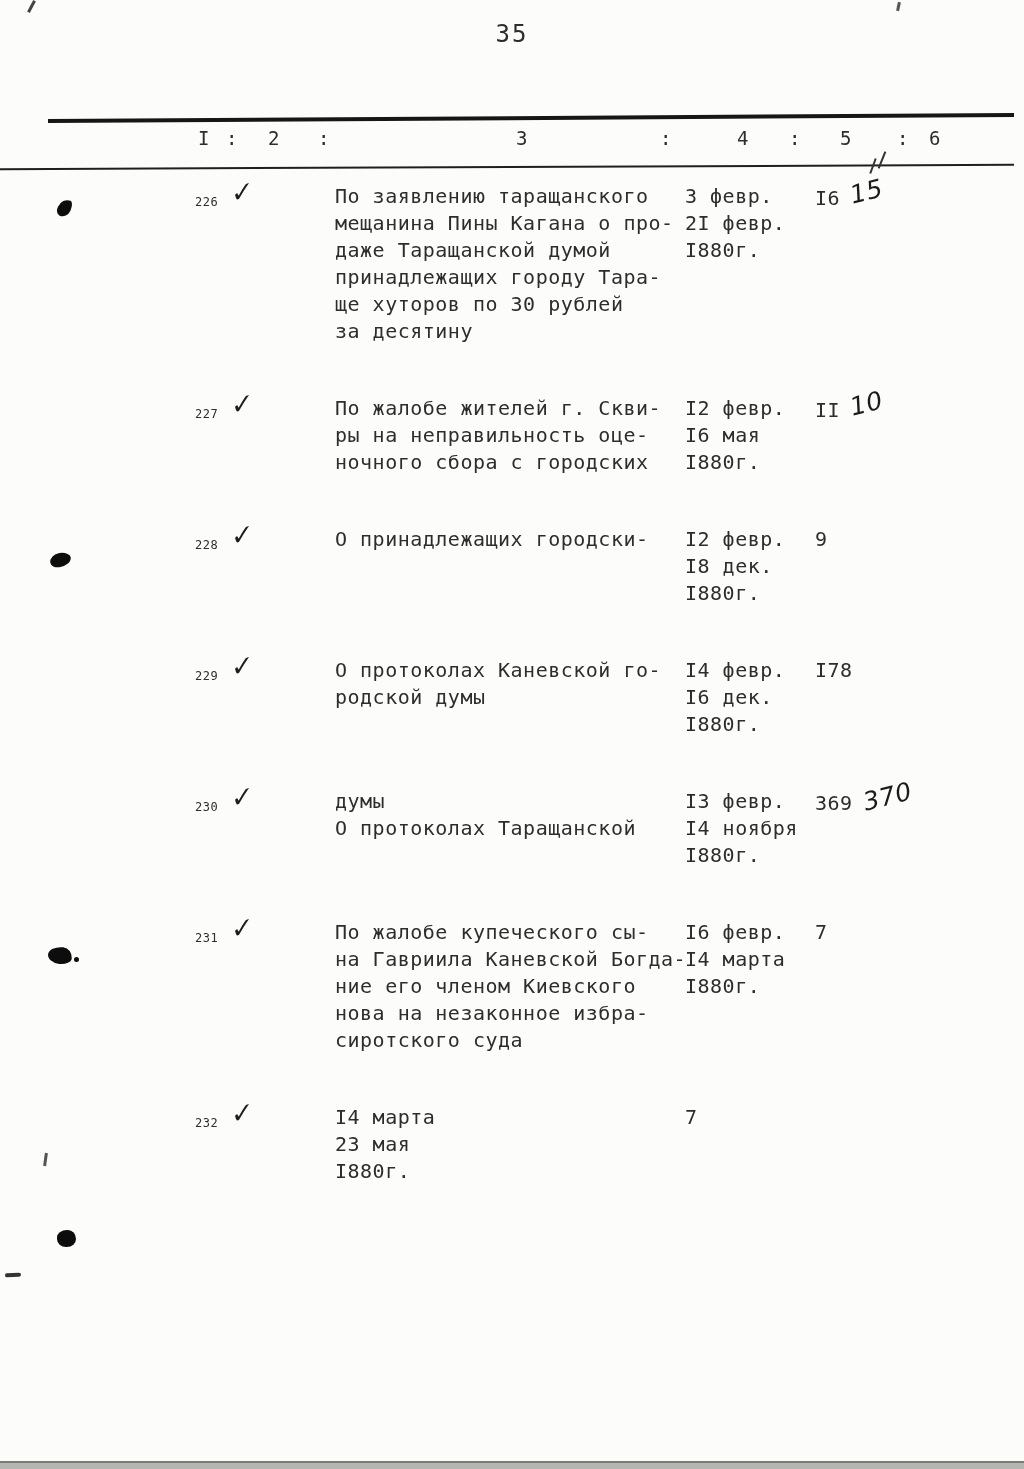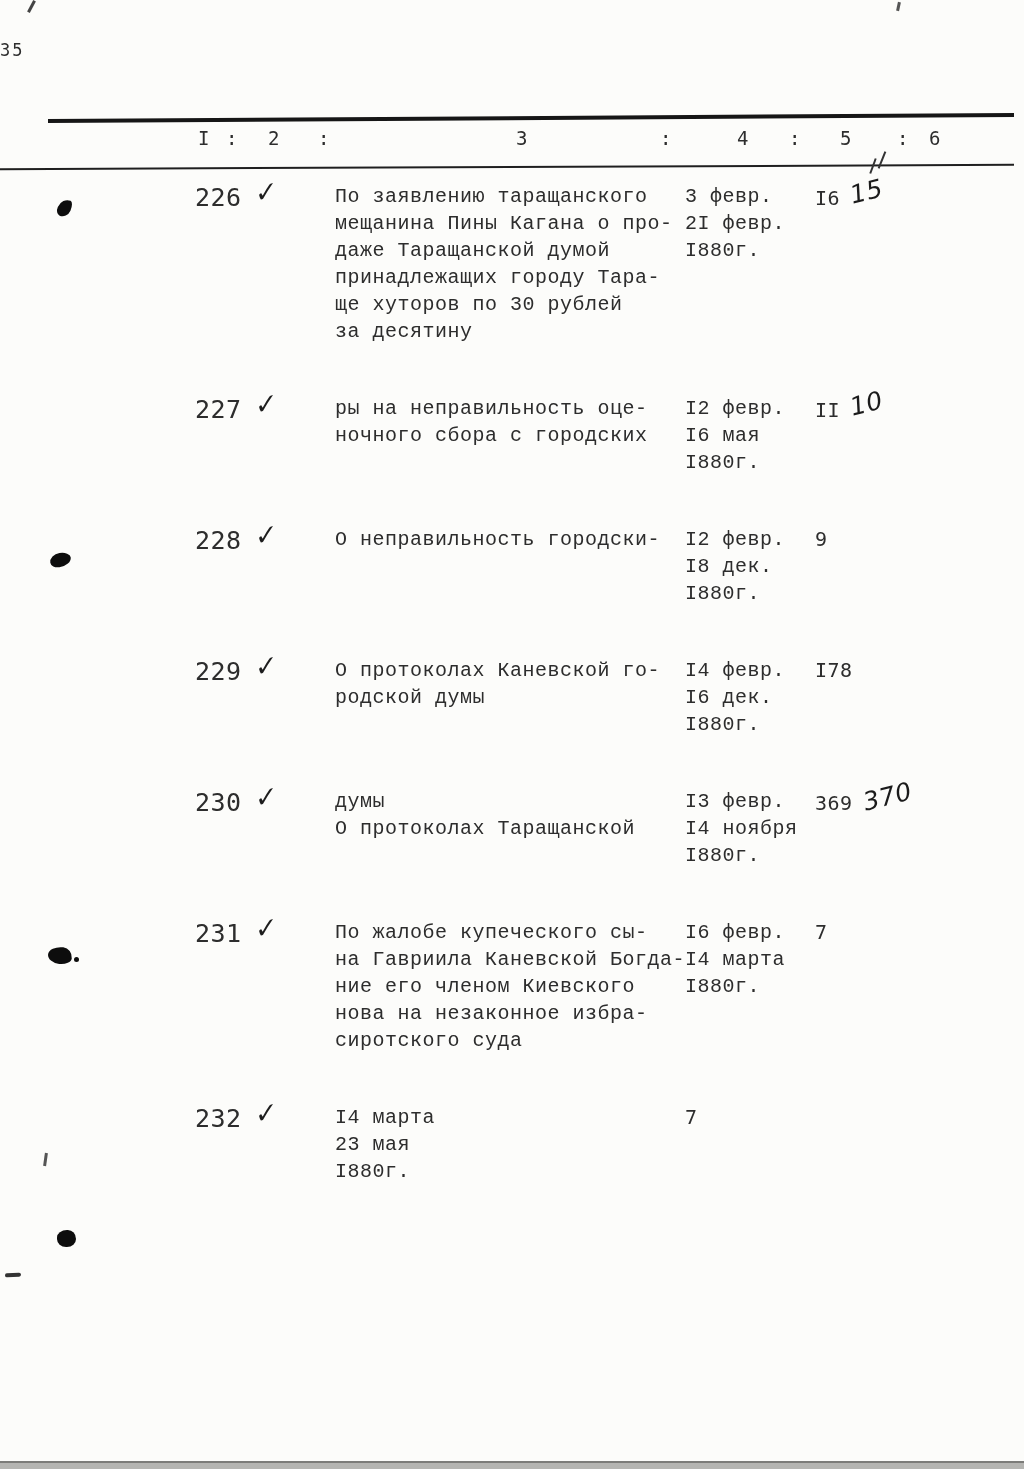--- a/index.html
+++ b/index.html
@@ -2,22 +2,22 @@
 <html><head>
 <meta charset="utf-8">
 <style>
   html,body{margin:0;padding:0;background:#e9e9e7;}
   .page{
     position:relative;width:1024px;height:1469px;margin:0 auto;
     background:#fcfcfa;overflow:hidden;
     font-family:"DejaVu Sans Mono",monospace;color:#2d2d2d;
   }
   .page-number{
-    position:absolute;top:40px;left:0;width:100%;
-    font-size:17px;letter-spacing:2px;
+    position:absolute;top:20px;left:0;width:100%;text-align:center;
+    font-size:24px;letter-spacing:2px;
   }
   .rule-top{position:absolute;top:116px;left:48px;width:966px;height:4px;background:#161616;transform:rotate(-0.35deg);}
   .rule-mid{position:absolute;top:166px;left:0px;width:1014px;height:2px;background:#1f1f1f;transform:rotate(-0.25deg);}
   .header-row{position:absolute;top:127px;left:0;width:100%;height:28px;font-size:19px;}
   .header-row span{position:absolute;top:0;}
   .header-row span:nth-child(1){left:198px;}
   .header-row span:nth-child(2){left:226px;}
   .header-row span:nth-child(3){left:268px;}
   .header-row span:nth-child(4){left:318px;}
   .header-row span:nth-child(5){left:516px;}
@@ -28,27 +28,27 @@
   .header-row span:nth-child(10){left:897px;}
   .header-row span:nth-child(11){left:929px;}
   #entries{position:absolute;top:183px;left:0;width:100%;}
   .entry{
     display:grid;
     grid-template-columns:140px 350px 130px 200px;
     margin:0 0 50px 195px;
     font-size:20px;line-height:27px;letter-spacing:0.5px;
   }
   .cell{position:relative;}
-  .entry-number{font-size:25px;margin-top:11px;}
+  .entry-number{font-size:12px;margin-top:11px;}
   .check{
     font-family:"DejaVu Sans",sans-serif;font-size:27px;color:#1d1d1d;
     display:inline-block;margin-left:13px;position:relative;top:-5px;
     transform:rotate(-9deg) skewX(-8deg);
   }
-  .line{white-space:nowrap;font-family:Liberation Mono, monospace;}
+  .line{white-space:nowrap;}
   .handwritten{
     font-family:"DejaVu Sans",sans-serif;font-style:italic;font-size:25px;
     color:#1b1b1b;display:inline-block;margin-left:10px;position:relative;top:-5px;
     transform:rotate(-14deg);
   }
   .blot{position:absolute;background:#0d0d0d;}
   .scan-edge{
     position:absolute;bottom:0;left:0;width:100%;height:6px;
     background:#b5b5b2;border-top:2px solid #7c7c79;
   }
@@ -90,34 +90,35 @@
         <div class="cell dates">
           <div class="line">3 февр.</div>
           <div class="line">2I февр.</div>
           <div class="line">I880г.</div>
         </div>
         <div class="cell count"><span>I6</span><span class="handwritten">15</span></div>
       </div>
       <div class="entry">
         <div class="cell num"><span class="entry-number">227</span><span class="check">✓</span></div>
         <div class="cell desc">
+          <div class="line">По жалобе жителей г. Скви-</div>
           <div class="line">ры на неправильность оце-</div>
           <div class="line">ночного сбора с городских</div>
         </div>
         <div class="cell dates">
           <div class="line">I2 февр.</div>
           <div class="line">I6 мая</div>
           <div class="line">I880г.</div>
         </div>
         <div class="cell count"><span>II</span><span class="handwritten">10</span></div>
       </div>
       <div class="entry">
         <div class="cell num"><span class="entry-number">228</span><span class="check">✓</span></div>
         <div class="cell desc">
-          <div class="line">О неправильность городски-</div>
+          <div class="line">О принадлежащих городски-</div>
         </div>
         <div class="cell dates">
           <div class="line">I2 февр.</div>
           <div class="line">I8 дек.</div>
           <div class="line">I880г.</div>
         </div>
         <div class="cell count"><span>9</span></div>
       </div>
       <div class="entry">
         <div class="cell num"><span class="entry-number">229</span><span class="check">✓</span></div>

